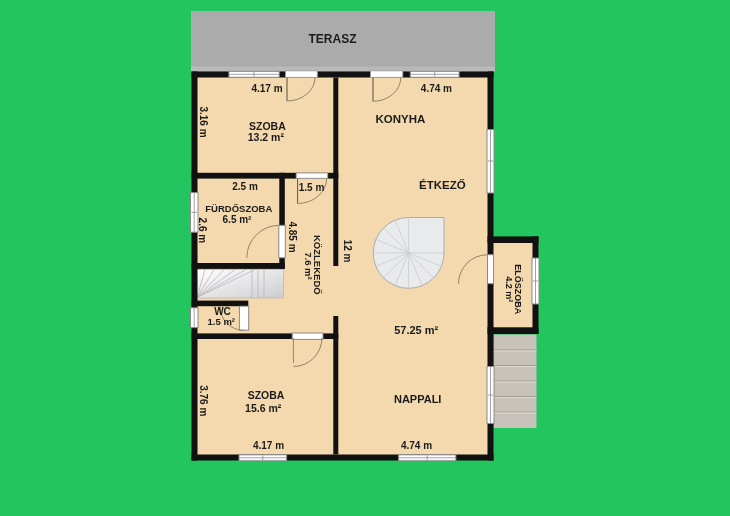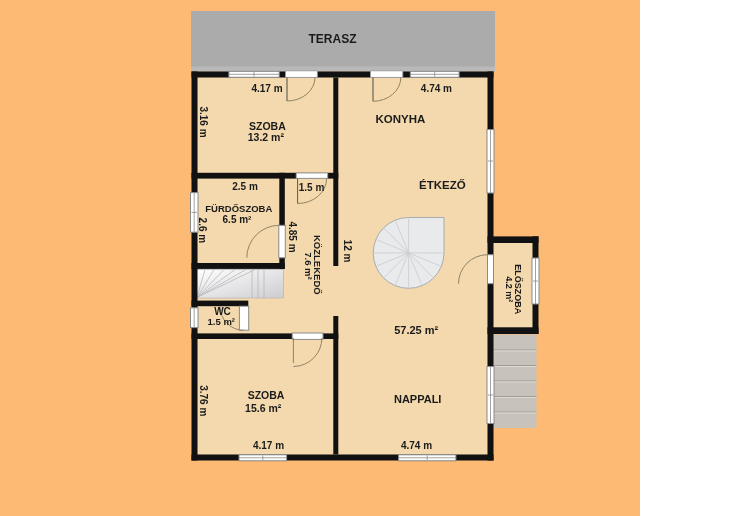--- a/index.html
+++ b/index.html
@@ -1,16 +1,16 @@
 <!DOCTYPE html>
 <html><head>
 <meta charset="utf-8">
 <style>
 html,body{margin:0;padding:0;background:#ffffff;}
-#page{width:640px;height:516px;position:relative;overflow:hidden;background:#fdba74;}
+#page{width:730px;height:516px;position:relative;overflow:hidden;background:#22c55e;}
 svg{display:block;}
 text{font-family:"Liberation Sans",sans-serif;font-weight:bold;fill:#1b1b1b;}
 </style>
 </head>
 <body>
 <div id="page">
 <svg width="730" height="516" viewBox="0 0 730 516">
 <defs>
 <linearGradient id="stairGrad" x1="0" y1="0" x2="1" y2="1">
 <stop offset="0" stop-color="#ffffff"></stop>

